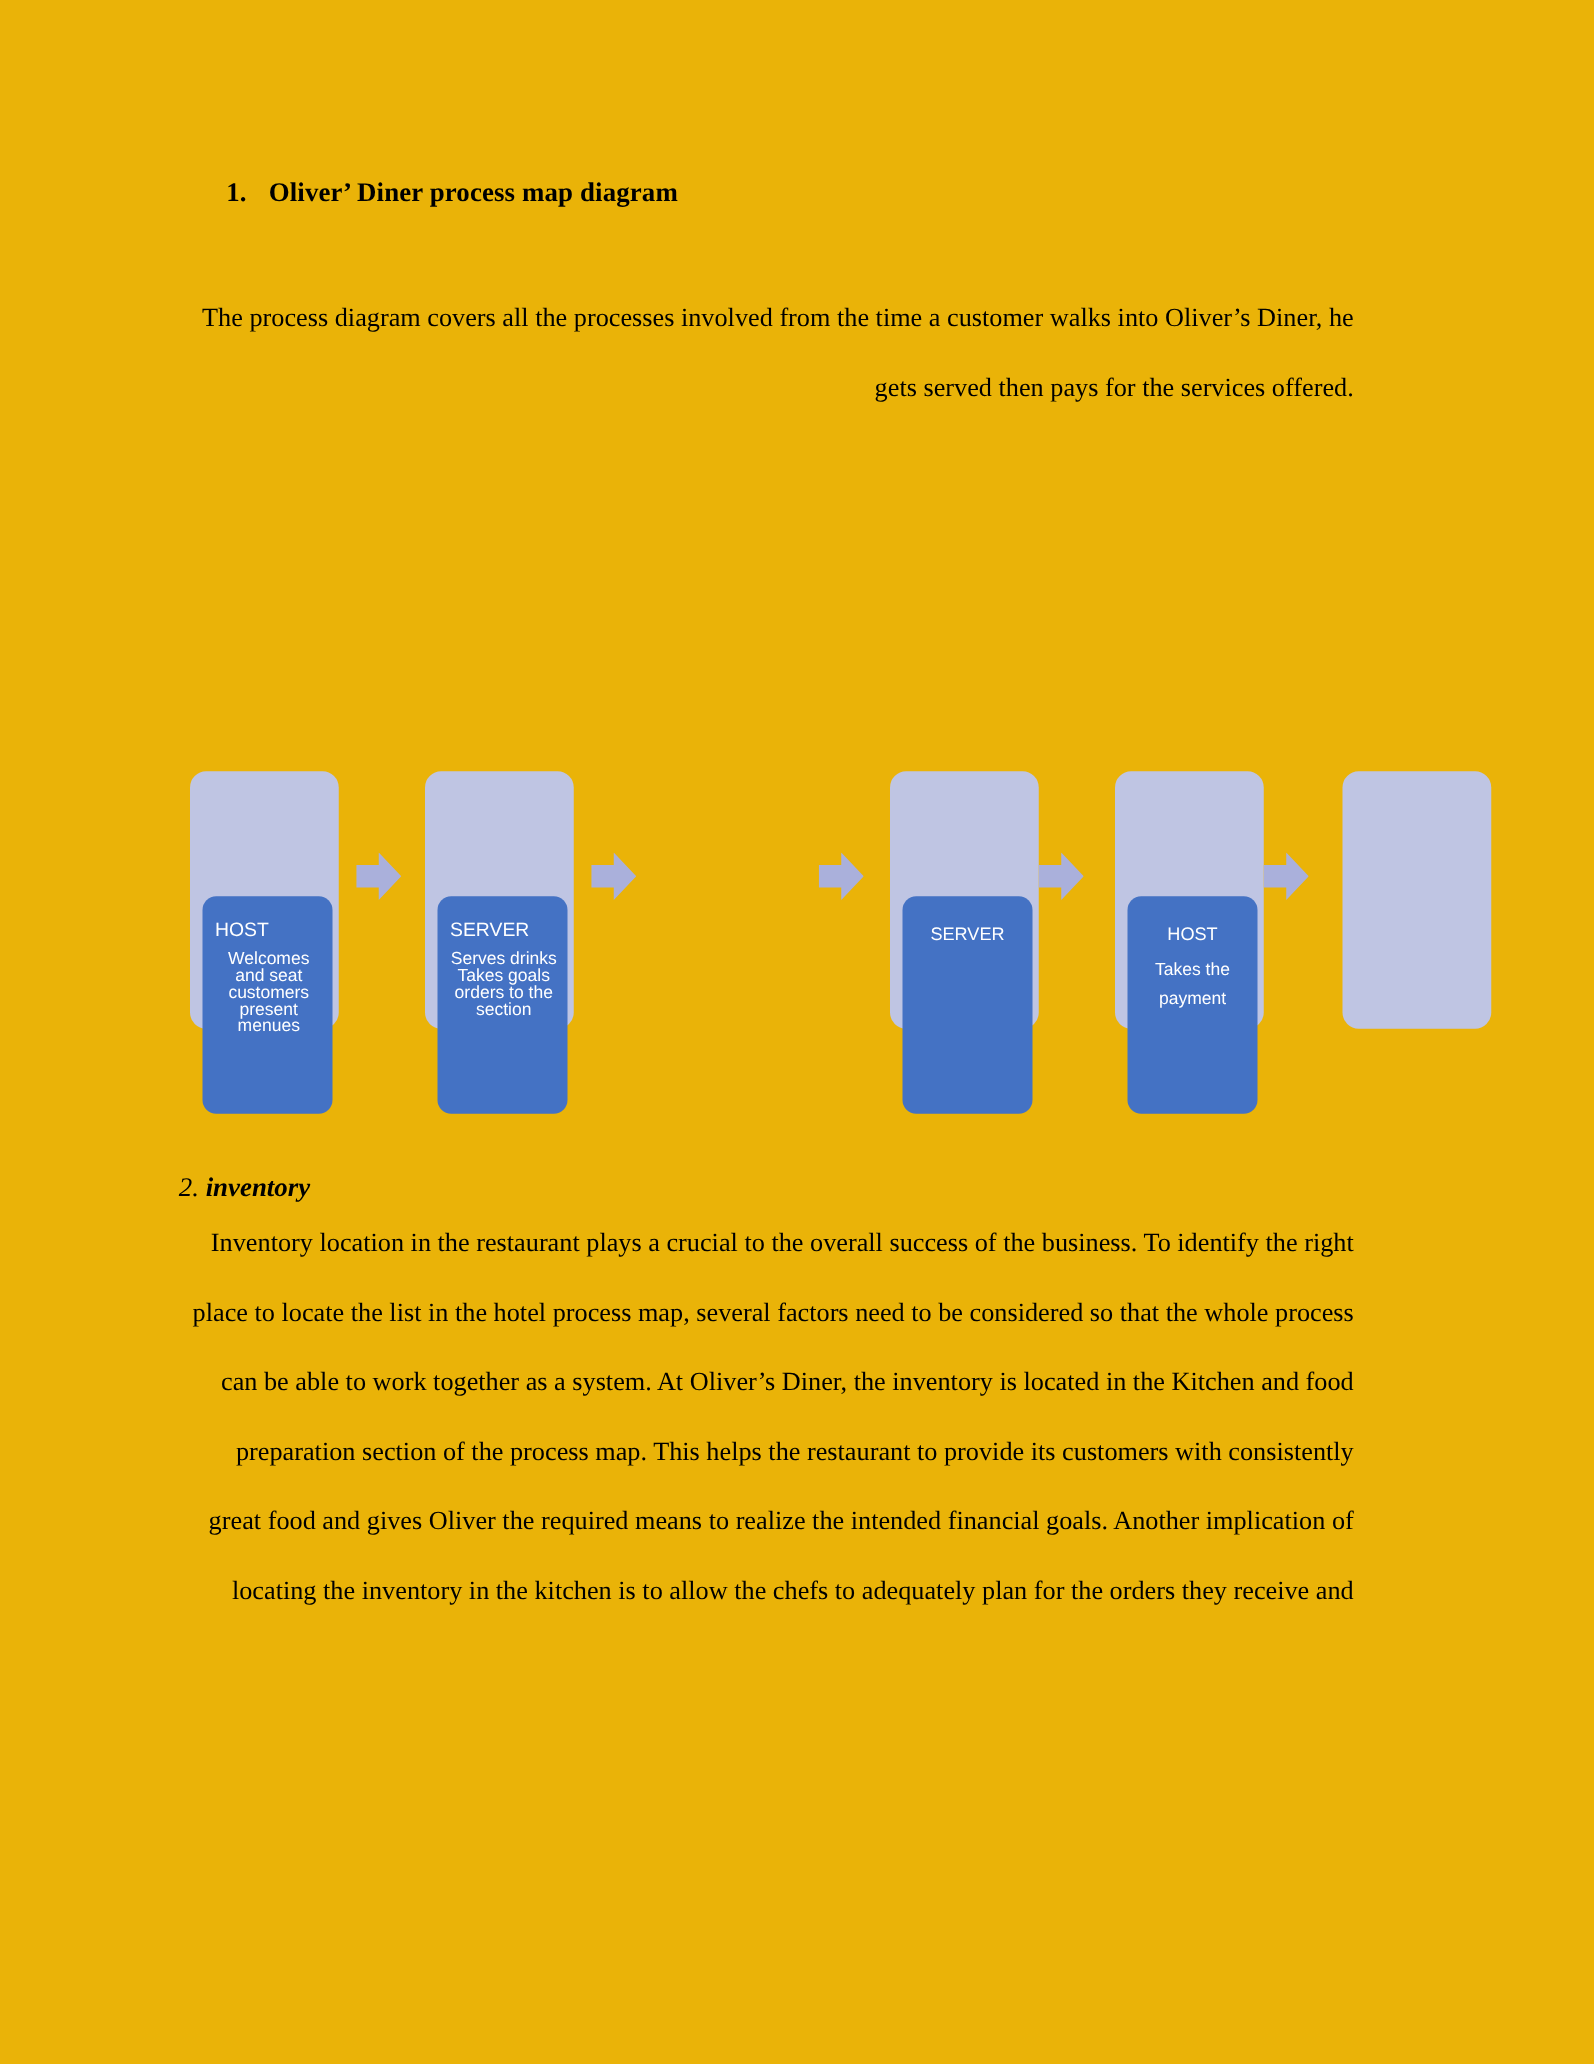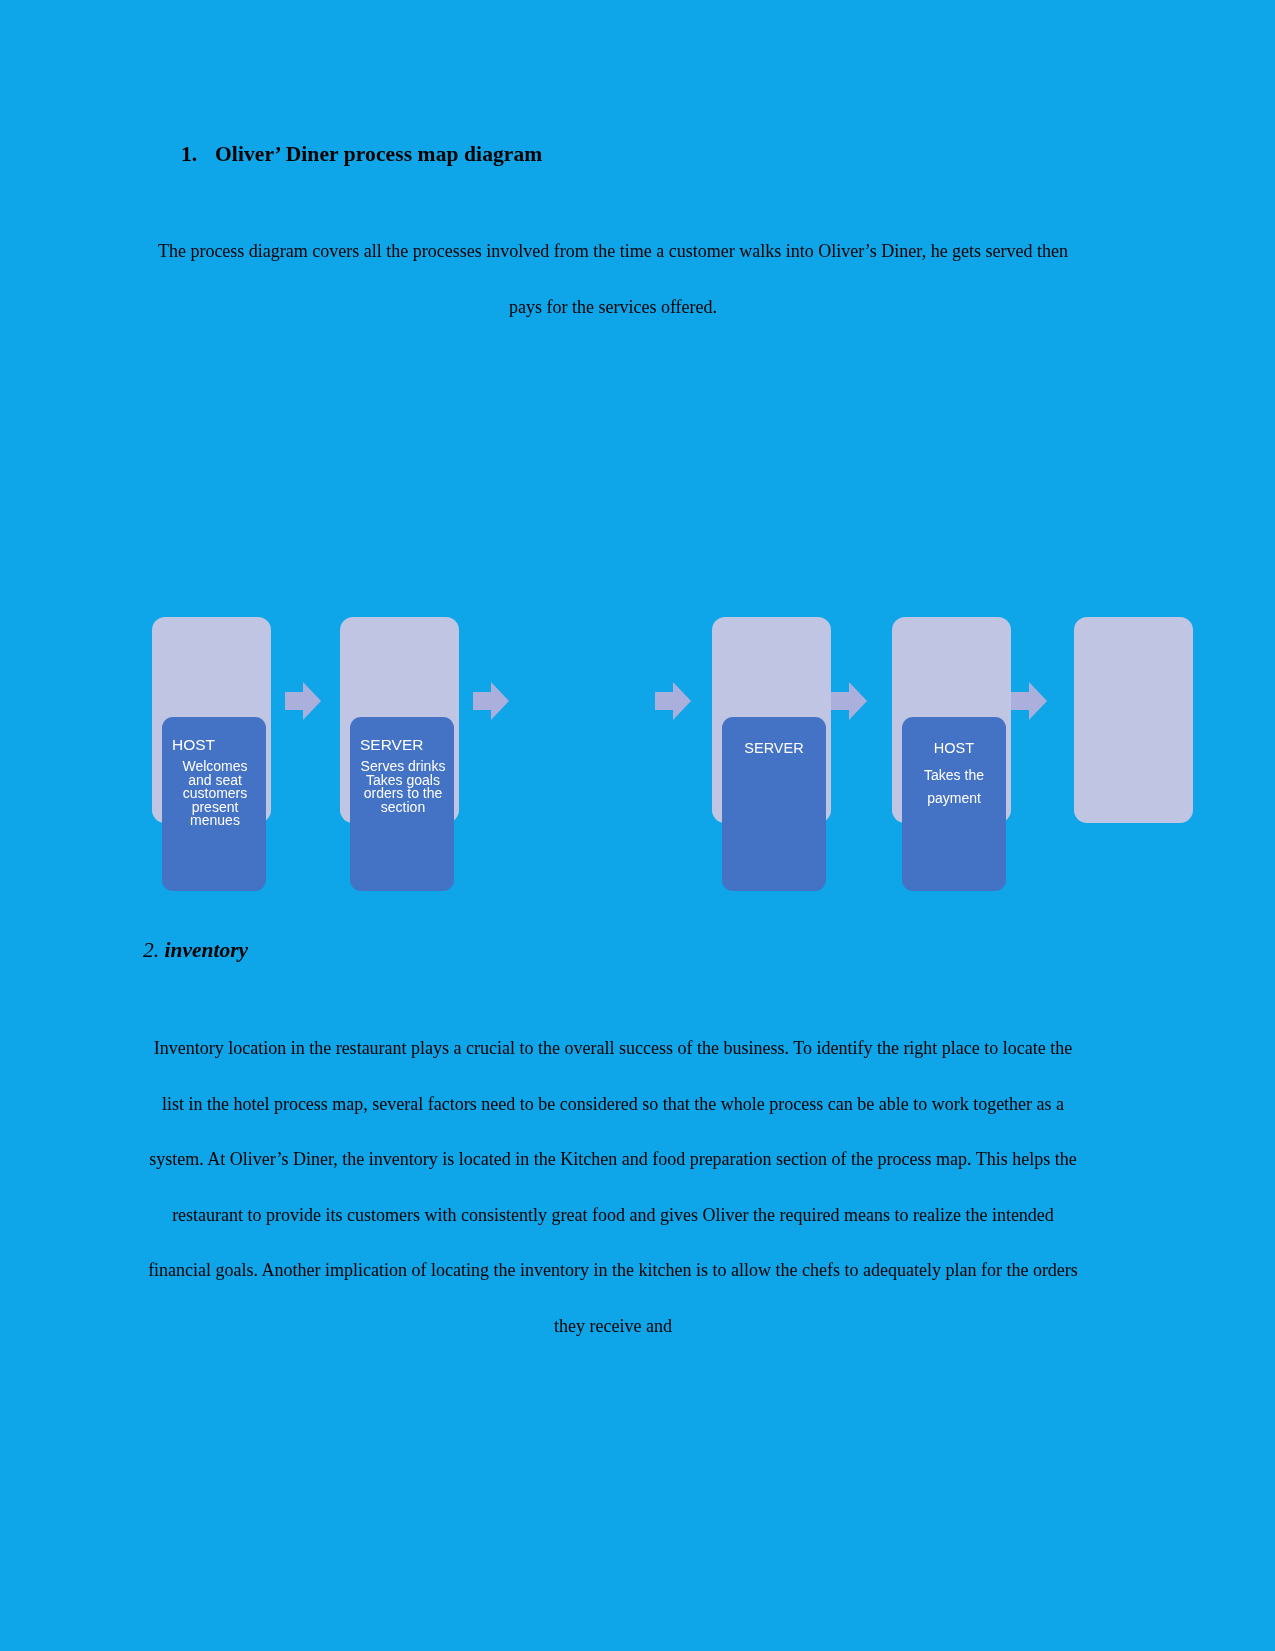--- a/index.html
+++ b/index.html
@@ -9,21 +9,21 @@
     background: #ffffff;
   }
   body {
     font-family: "Liberation Serif", "DejaVu Serif", serif;
     color: #000000;
   }
   .page {
     position: relative;
     width: 1275px;
     height: 1651px;
-    background: #0ea5e9;
+    background: #eab308;
     overflow: hidden;
     margin: 0 auto;
   }
 
   
   .doc-body {
     position: absolute;
     left: 143px;
     top: 0;
     width: 960px;
@@ -38,26 +38,26 @@
     white-space: nowrap;
   }
   .heading-1 .num {
     display: inline-block;
     width: 34px;
   }
   .para {
     position: absolute;
     left: 0;
     width: 940px;
-    font-size: 18px;
+    font-size: 21px;
     line-height: 55.5px;
-    text-align: center;
+    text-align: right;
   }
   .para-intro { top: 206px; }
-  .para-inventory { top: 1003px; }
+  .para-inventory { top: 946px; }
 
   .heading-2 {
     position: absolute;
     left: 0px;
     top: 938px;
     font-size: 21.5px;
     font-style: italic;
   }
   .heading-2 .num2 { font-weight: normal; }
   .heading-2 .word2 { font-weight: bold; }

